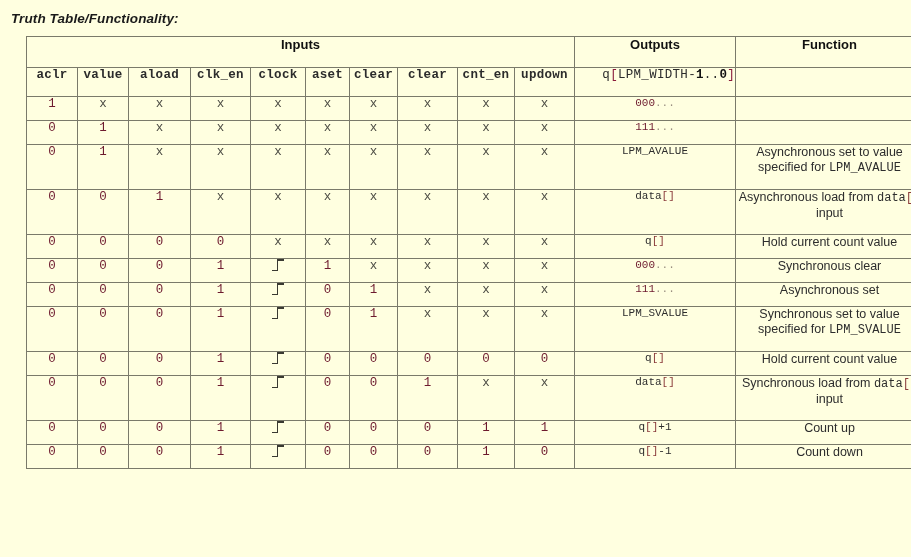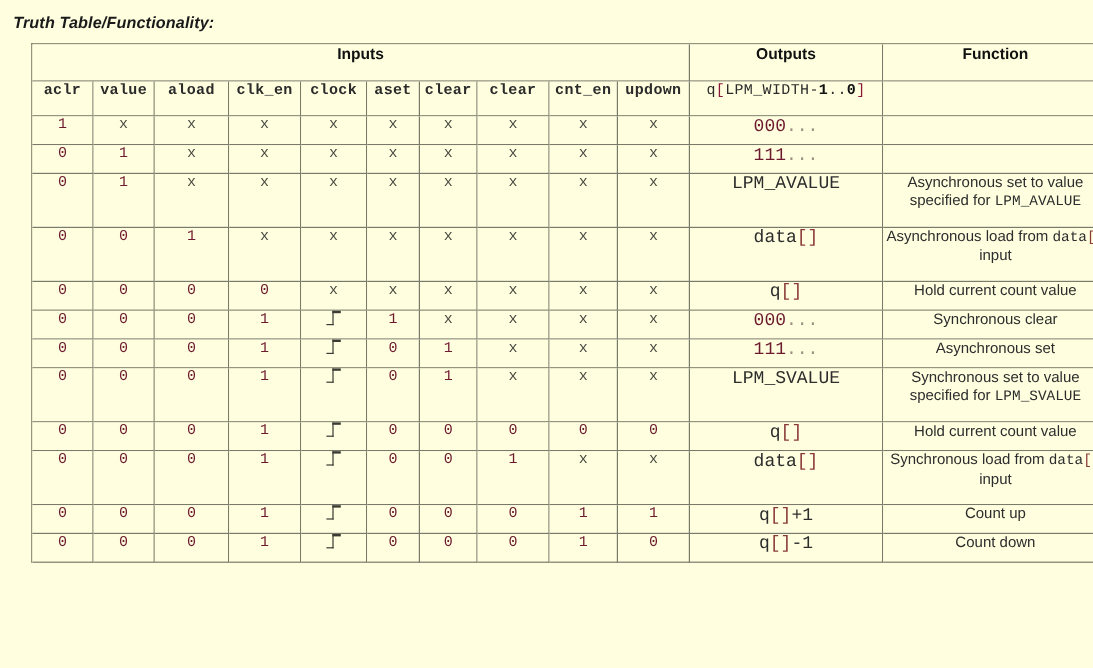--- a/index.html
+++ b/index.html
@@ -65,41 +65,42 @@
     text-align: center;
     vertical-align: middle;
     font-family: "Liberation Mono", monospace;
     font-size: 12.5px;
     font-weight: bold;
     color: #2b2b2b;
     letter-spacing: 0.3px;
   }
   .colhdr.out {
     font-weight: normal;
+    text-align: right;
   }
   .colhdr .kw { color: #2b2b2b; }
   .colhdr .br { color: #8a1a3a; }
   .colhdr .num { color: #111; font-weight: bold; }
 
   td.val {
     text-align: center;
     vertical-align: top;
     padding-top: 7px;
     font-family: "Liberation Mono", monospace;
     font-size: 12.5px;
     color: #5a5246;
   }
   td.val.d { color: #6d1a2e; }
   td.val.x { color: #4a4a42; }
   td.out {
     text-align: center;
     vertical-align: top;
     padding-top: 7px;
     font-family: "Liberation Mono", monospace;
-    font-size: 15px;
+    font-size: 11px;
     color: #2d2d2d;
   }
   td.out .dim { color: #9a8f80; }
   td.out .brk { color: #8a3a3a; }
   td.out .num { color: #6d1a2e; }
   td.fn {
     text-align: center;
     vertical-align: top;
     padding: 6px 6px 6px 8px;
     font-family: "Liberation Sans", sans-serif;

